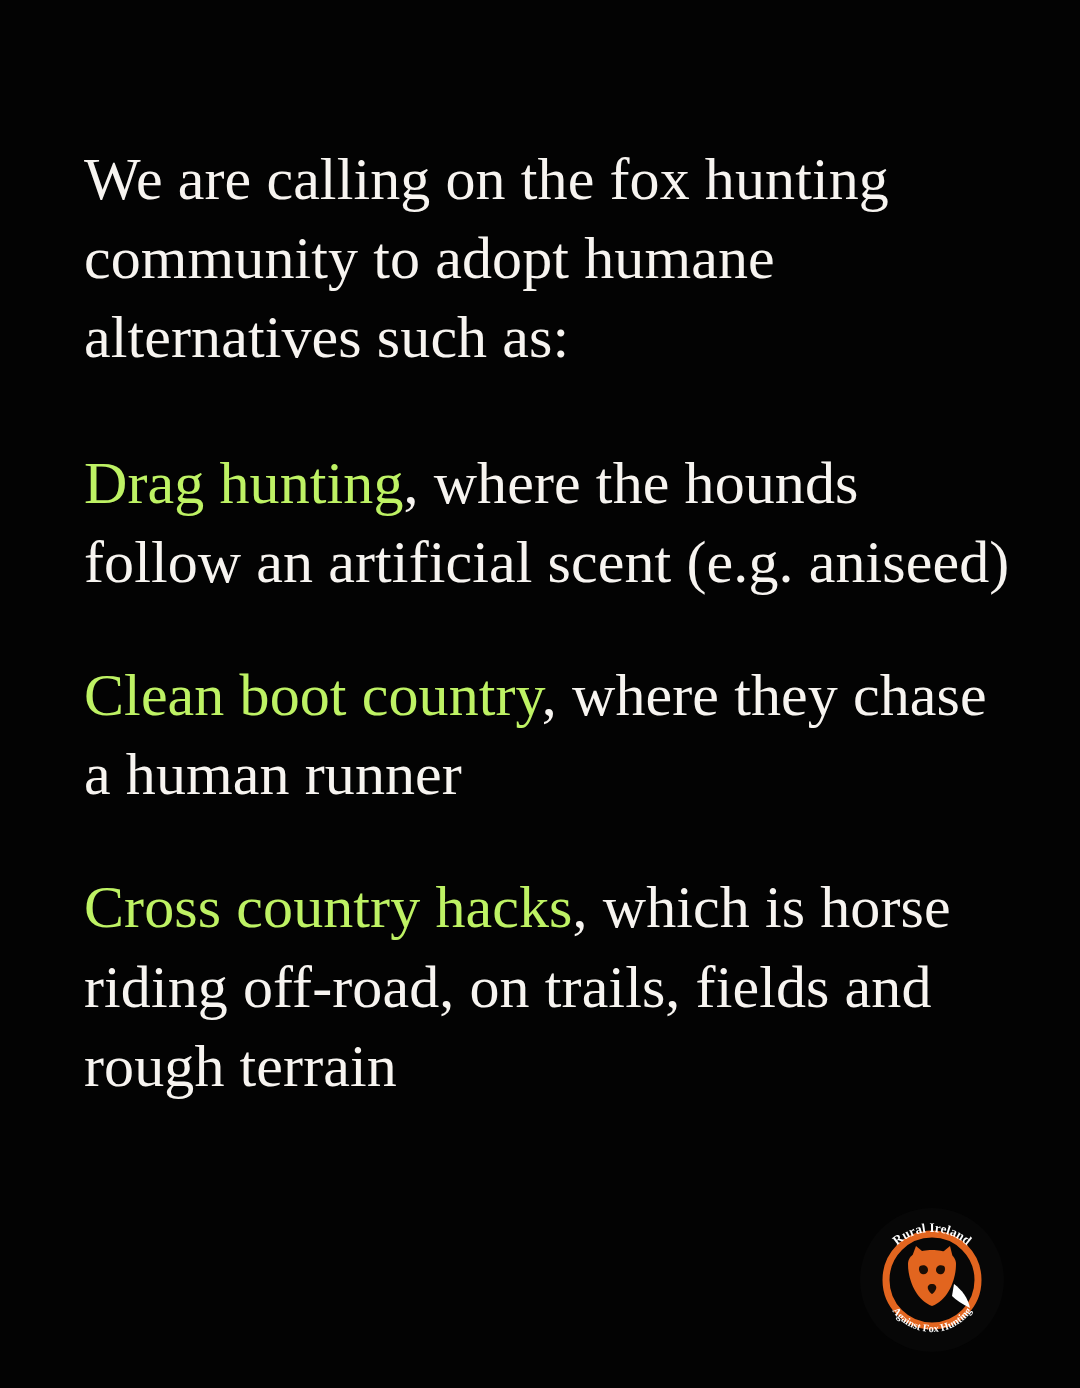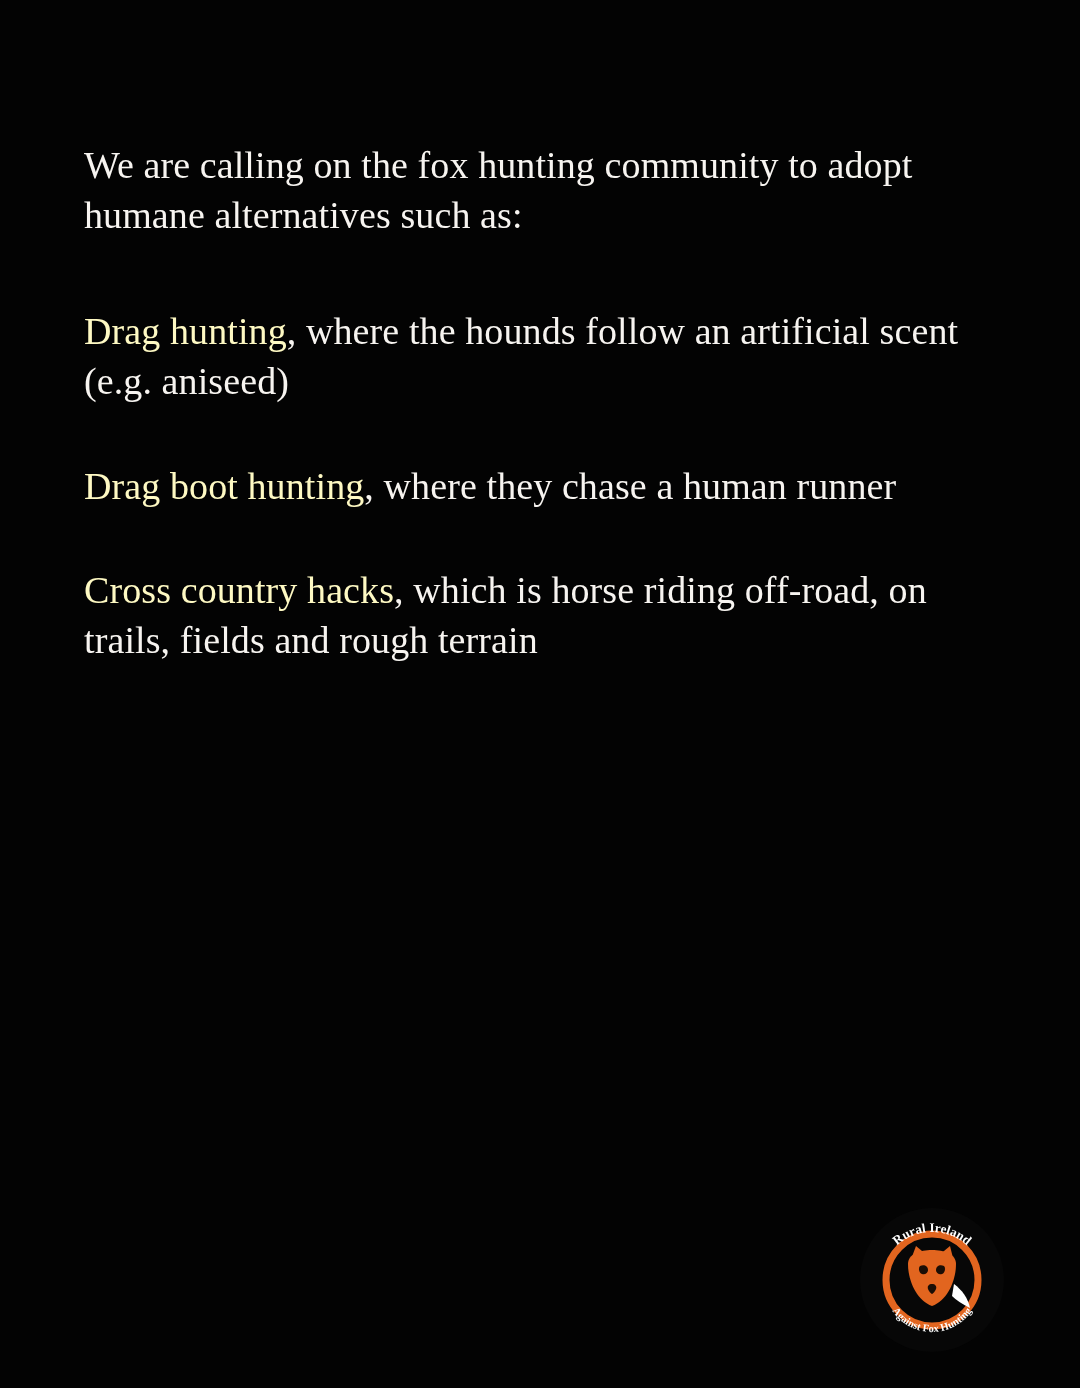--- a/index.html
+++ b/index.html
@@ -23,35 +23,35 @@
   }
 
   .content {
     position: absolute;
     left: 84px;
     top: 140px;
     width: 930px;
   }
 
   .para {
-    font-size: 38px;
+    font-size: 60px;
     line-height: 1.32;
     color: #f7f4f0;
     margin: 0 0 54px 0;
     letter-spacing: 0.1px;
   }
 
   .para:last-child {
     margin-bottom: 15px;
   }
 
   .p-intro { margin-bottom: 66px; }
 
   .hl {
-    color: #fef9c3;
+    color: #bef264;
   }
 
   .logo {
     position: absolute;
     left: 858px;
     top: 1206px;
     width: 148px;
     height: 148px;
   }
 
@@ -68,21 +68,21 @@
 
   <div class="content">
 
     <p class="para p-intro">We are calling on the fox hunting community to adopt humane alternatives such as:</p>
 
     <p class="para">
       <span class="hl">Drag hunting</span><span>, where the hounds follow an artificial scent (e.g. aniseed)</span>
     </p>
 
     <p class="para">
-      <span class="hl">Drag boot hunting</span><span>, where they chase a human runner</span>
+      <span class="hl">Clean boot country</span><span>, where they chase a human runner</span>
     </p>
 
 
     <p class="para">
       <span class="hl">Cross country hacks</span><span>, which is horse riding off-road, on trails, fields and rough terrain</span>
     </p>
 
   </div>
 
   <div class="logo">

